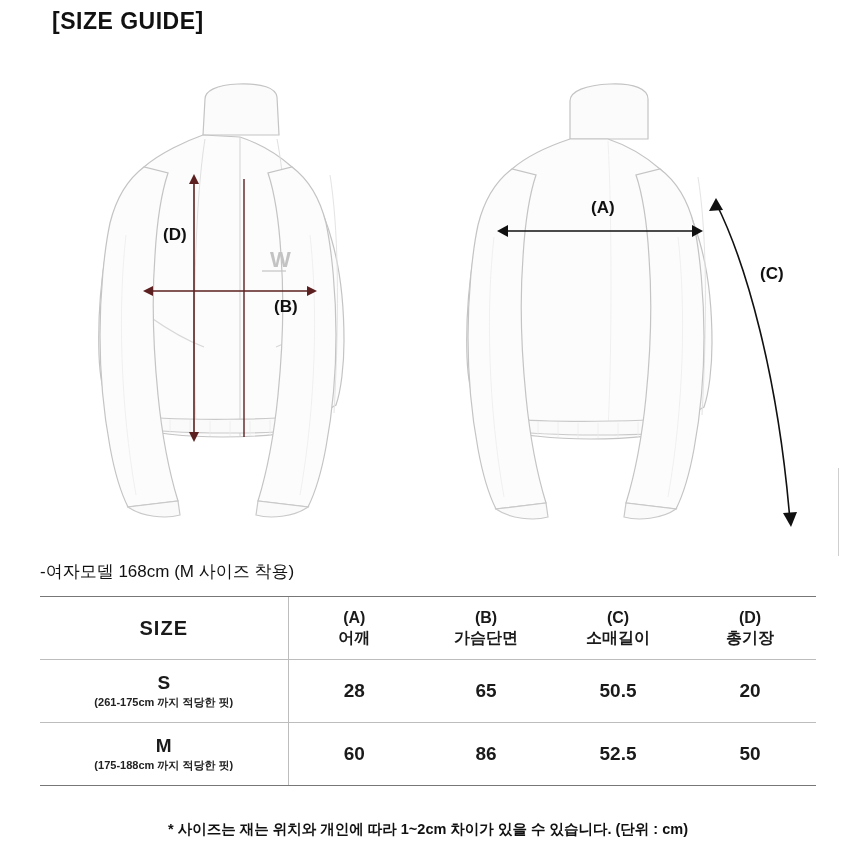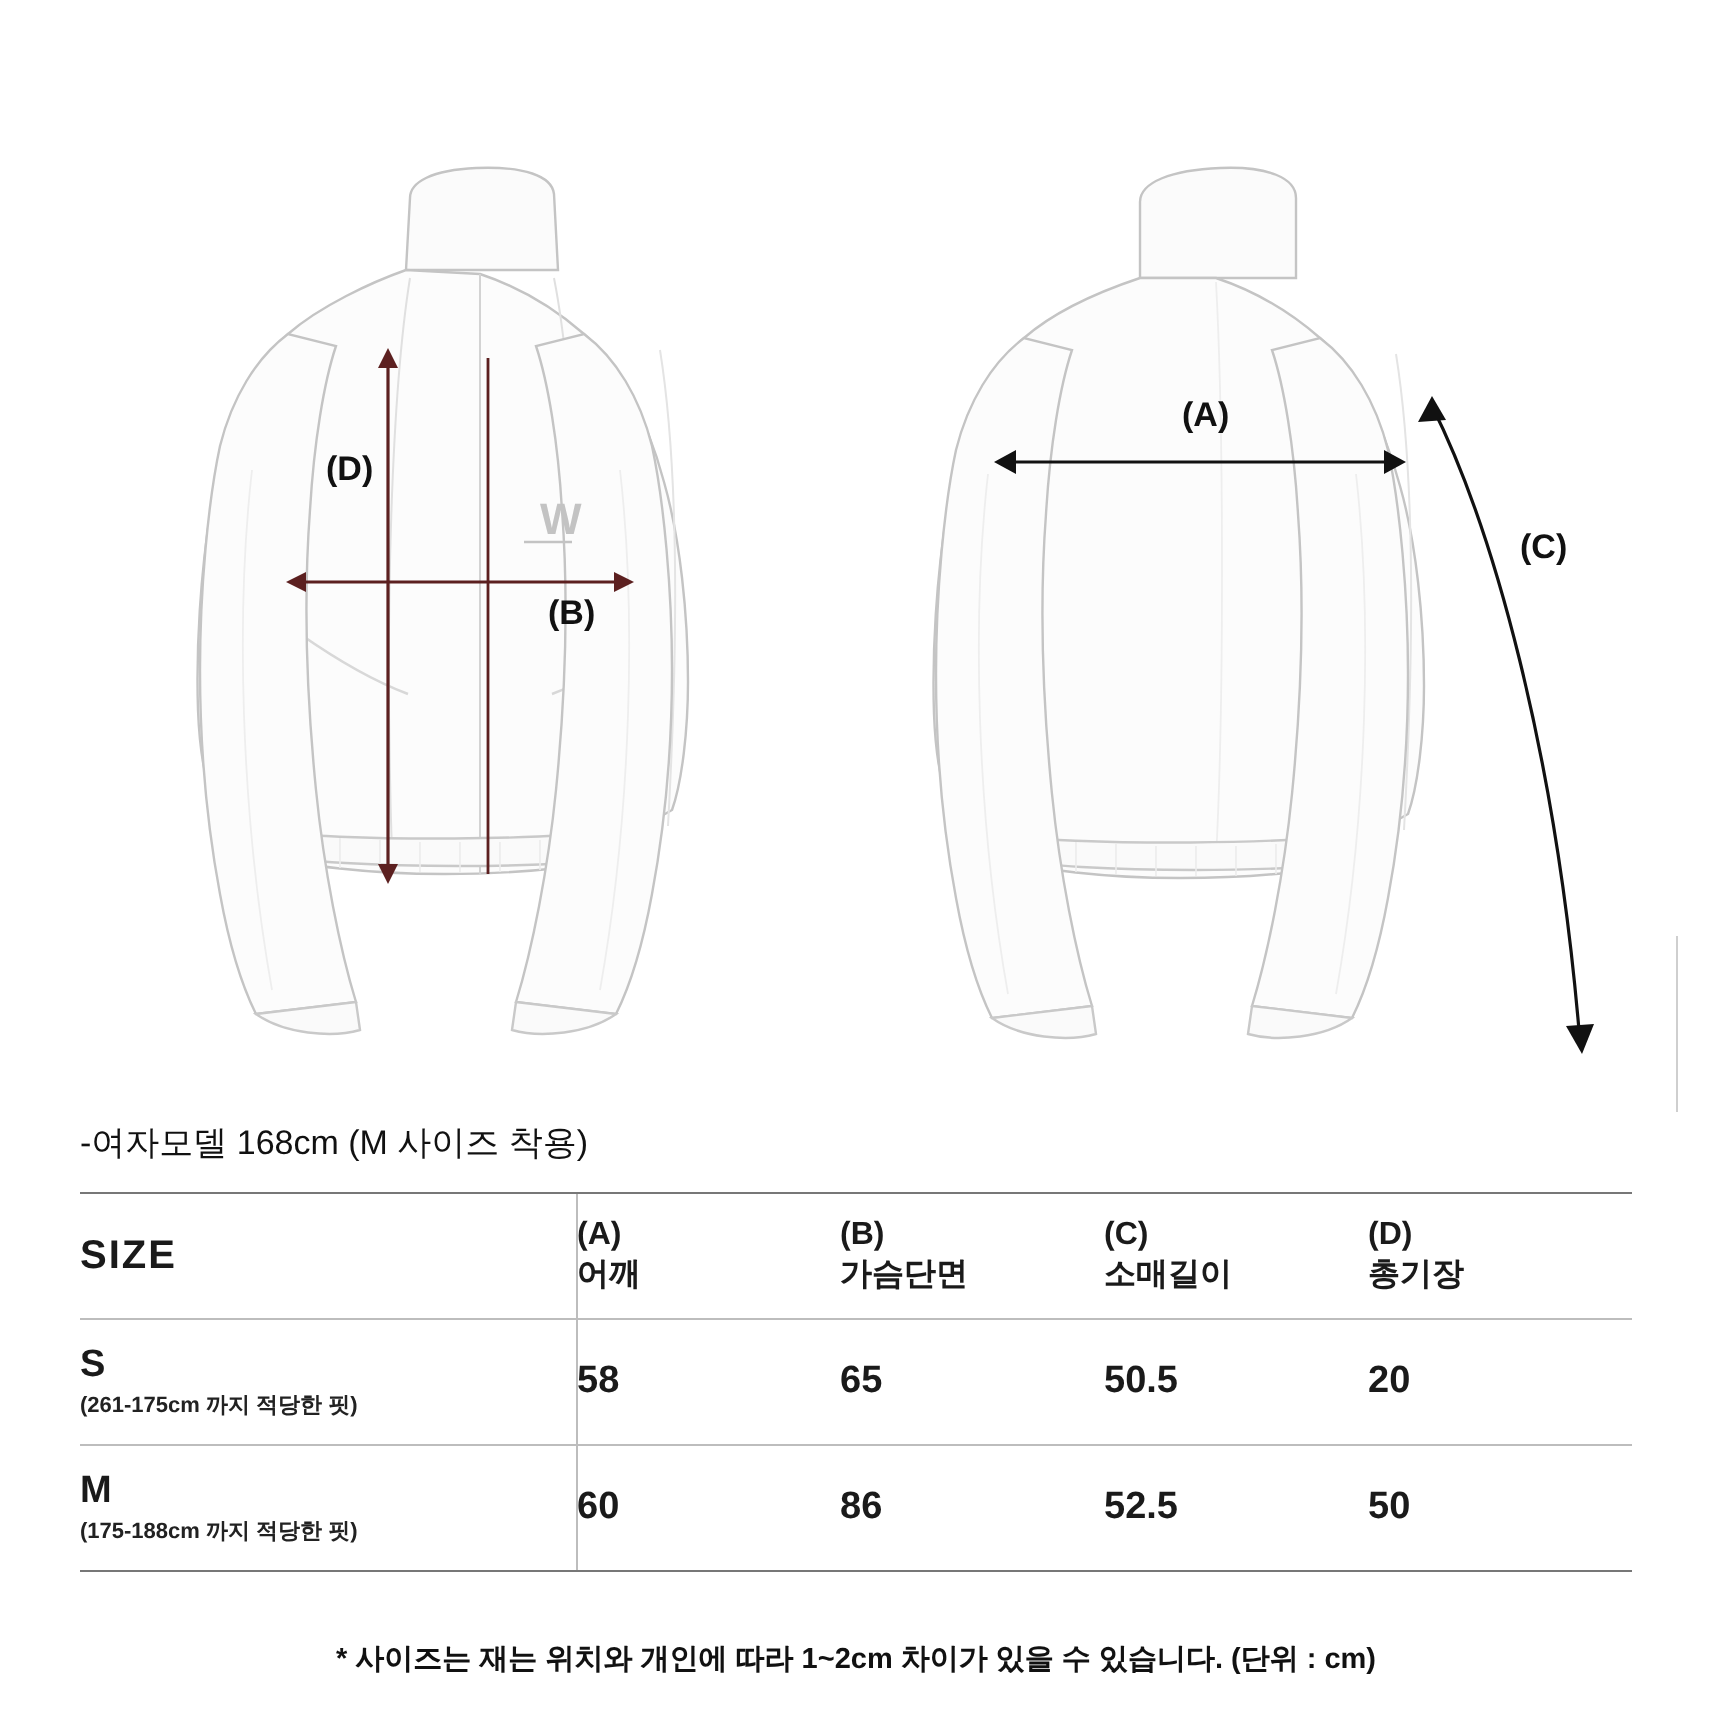--- a/index.html
+++ b/index.html
@@ -52,21 +52,21 @@
     width: 776px;
     border-collapse: collapse;
     table-layout: fixed;
   }
   table.size-table td, table.size-table th {
     border-top: 1px solid #bdbdbd;
     border-bottom: 1px solid #bdbdbd;
     border-left: none;
     border-right: none;
     padding: 0;
-    text-align: left;
+    text-align: center;
     vertical-align: middle;
   }
   table.size-table tr.head th {
     height: 62px;
     border-top: 1px solid #777;
     border-bottom: 1px solid #bdbdbd;
   }
   table.size-table tr.row td {
     height: 62px;
   }
@@ -131,20 +131,21 @@
   svg text {
     font-family: "Liberation Sans", sans-serif;
     font-weight: bold;
   }
 </style>
 </head>
 <body>
 
 <div class="page">
 
+  <div class="title">[SIZE GUIDE]</div>
 
   <div class="illus">
     <svg width="856" height="480" viewBox="0 0 856 480" xmlns="http://www.w3.org/2000/svg">
 
       <g fill="#ffffff" stroke="#c9c9c9" stroke-width="1.2">
 
         <path d="M203 80 L205 44 C205 36 216 30 238 29 C262 28 276 33 277 42 L279 80 Z" fill="#fbfbfb" stroke="#c4c4c4"></path>
 
         <path d="M203 80
                  C186 86 160 98 144 112
@@ -333,21 +334,21 @@
           <span class="hdr-letter">(D)</span>
           <span class="hdr-ko">총기장</span>
         </th>
       </tr>
 
       <tr class="row">
         <td>
           <span class="sz-label">S</span>
           <span class="sz-sub">(261-175cm 까지 적당한 핏)</span>
         </td>
-        <td class="col-sep val">58</td>
+        <td class="col-sep val">28</td>
         <td class="val">65</td>
         <td class="val">50.5</td>
         <td class="val">20</td>
       </tr>
 
       <tr class="row last">
         <td>
           <span class="sz-label">M</span>
           <span class="sz-sub">(175-188cm 까지 적당한 핏)</span>
         </td>

